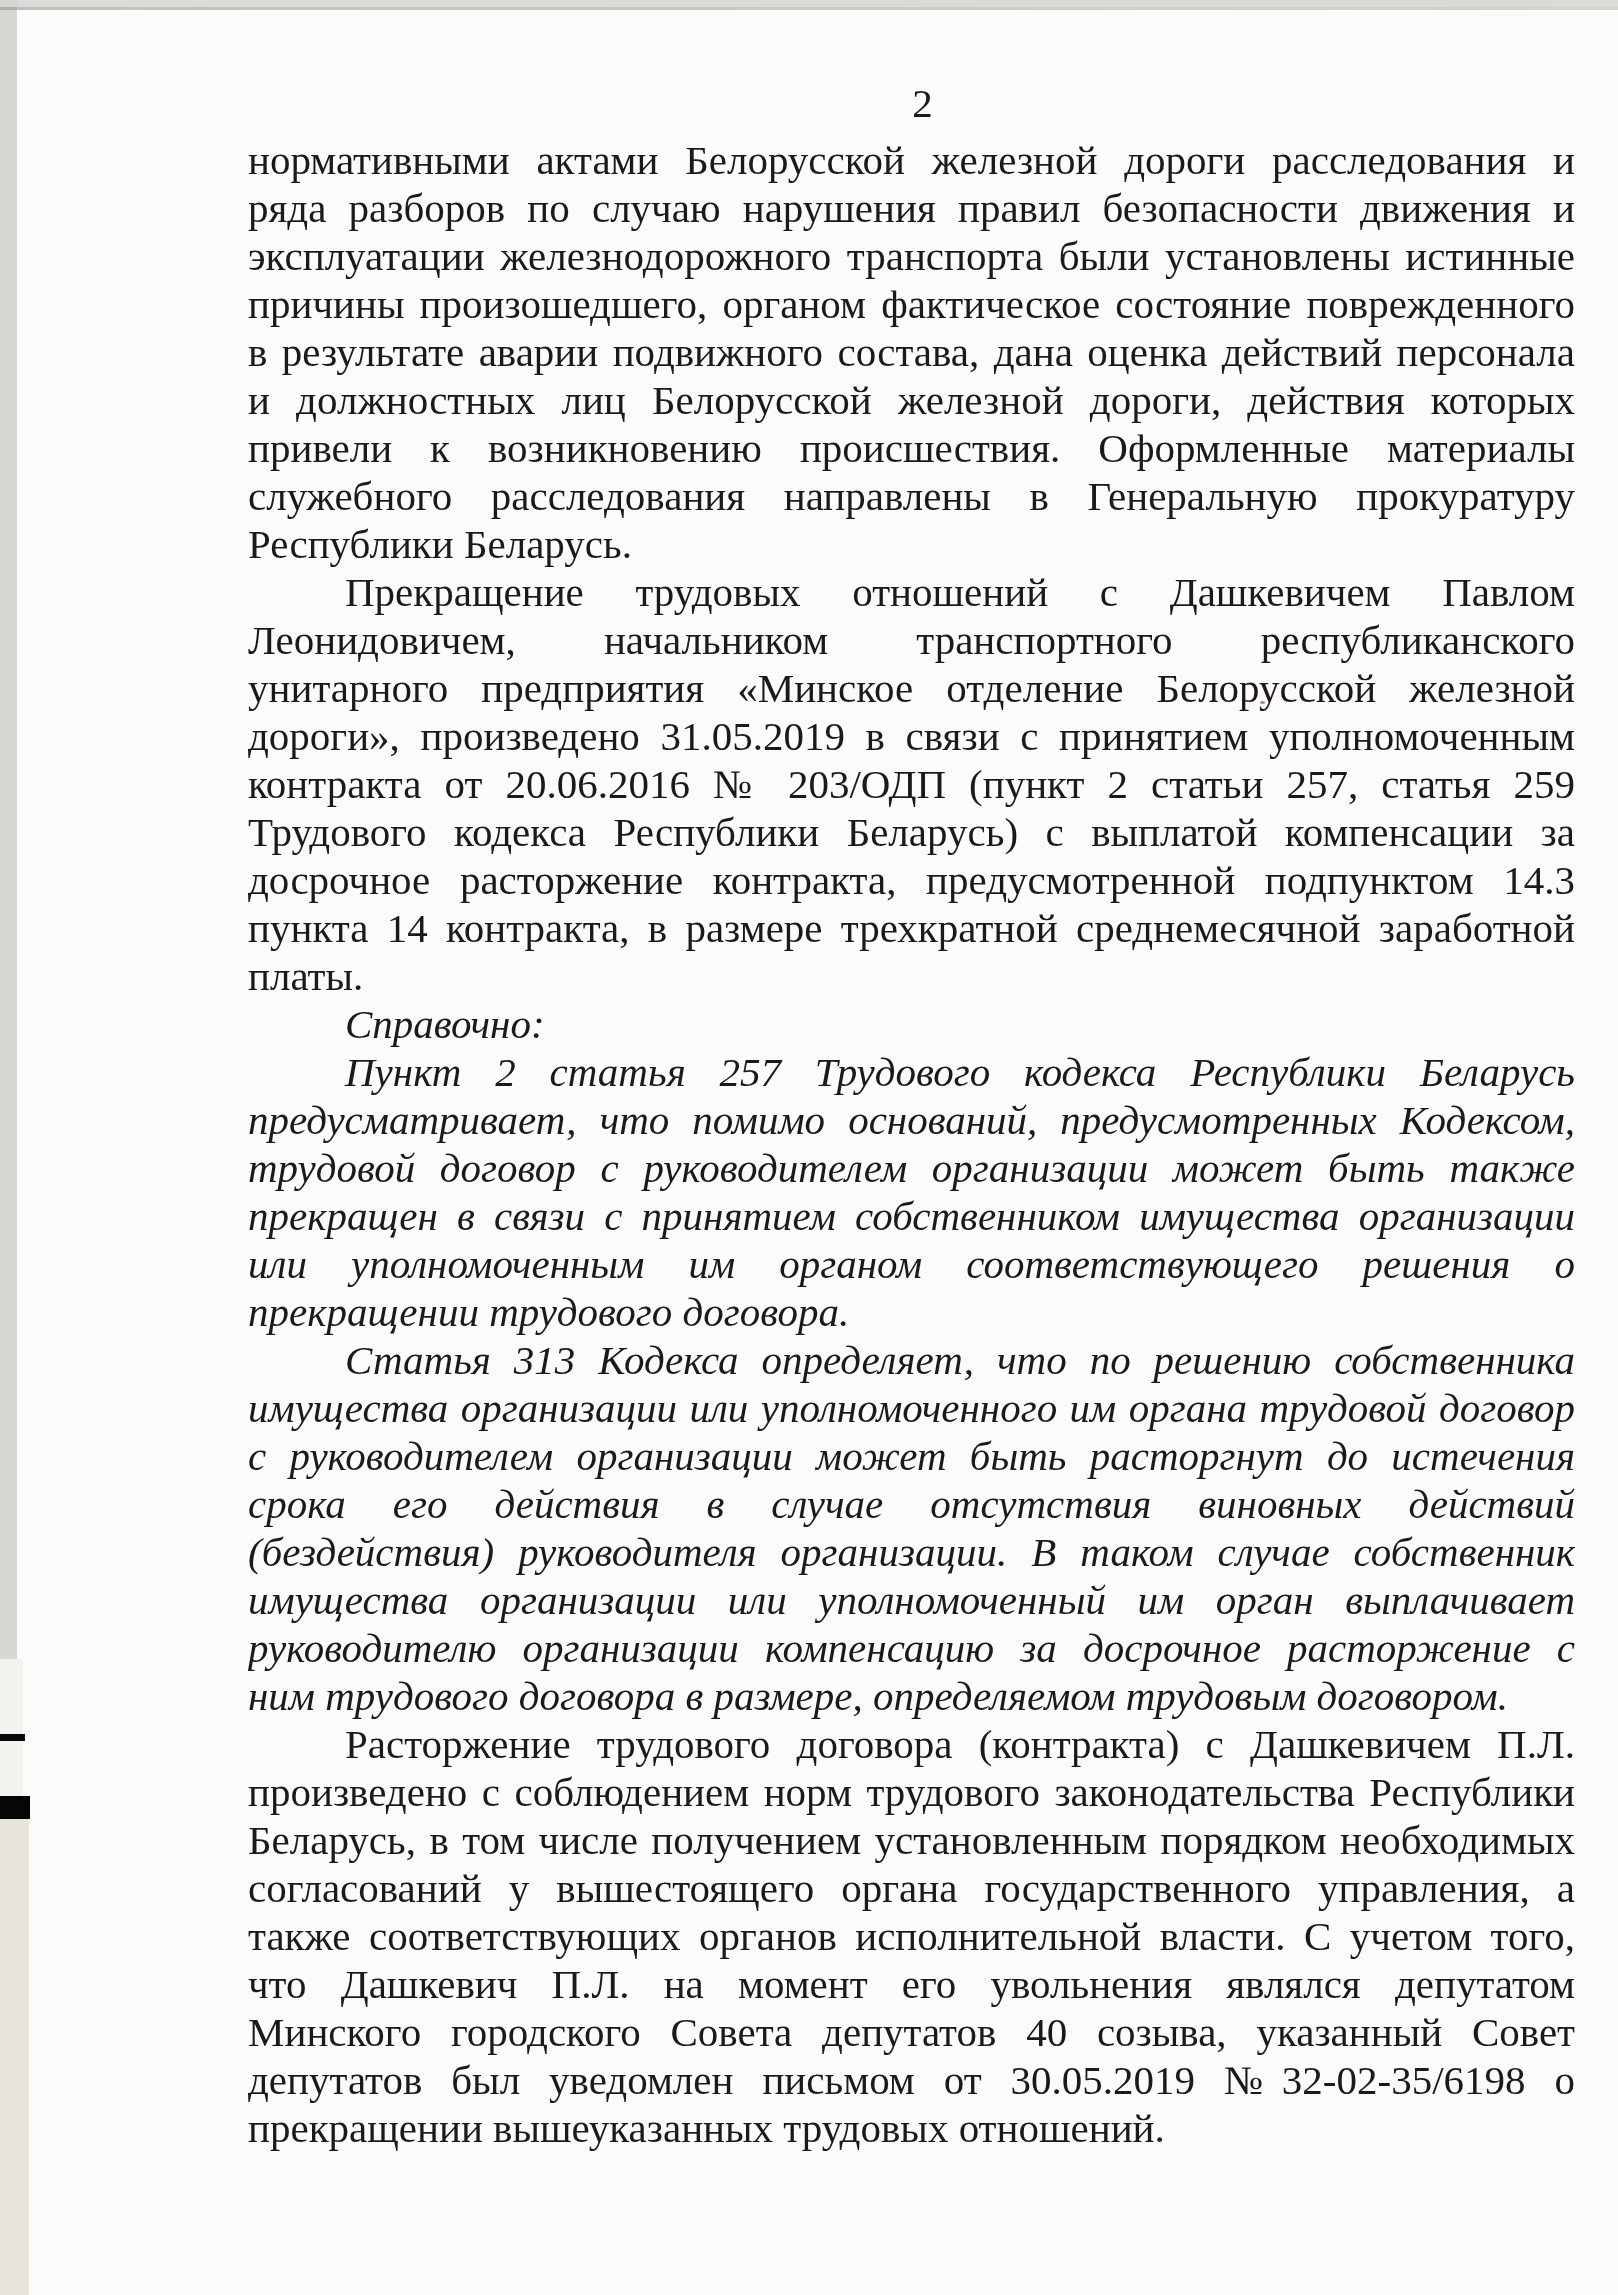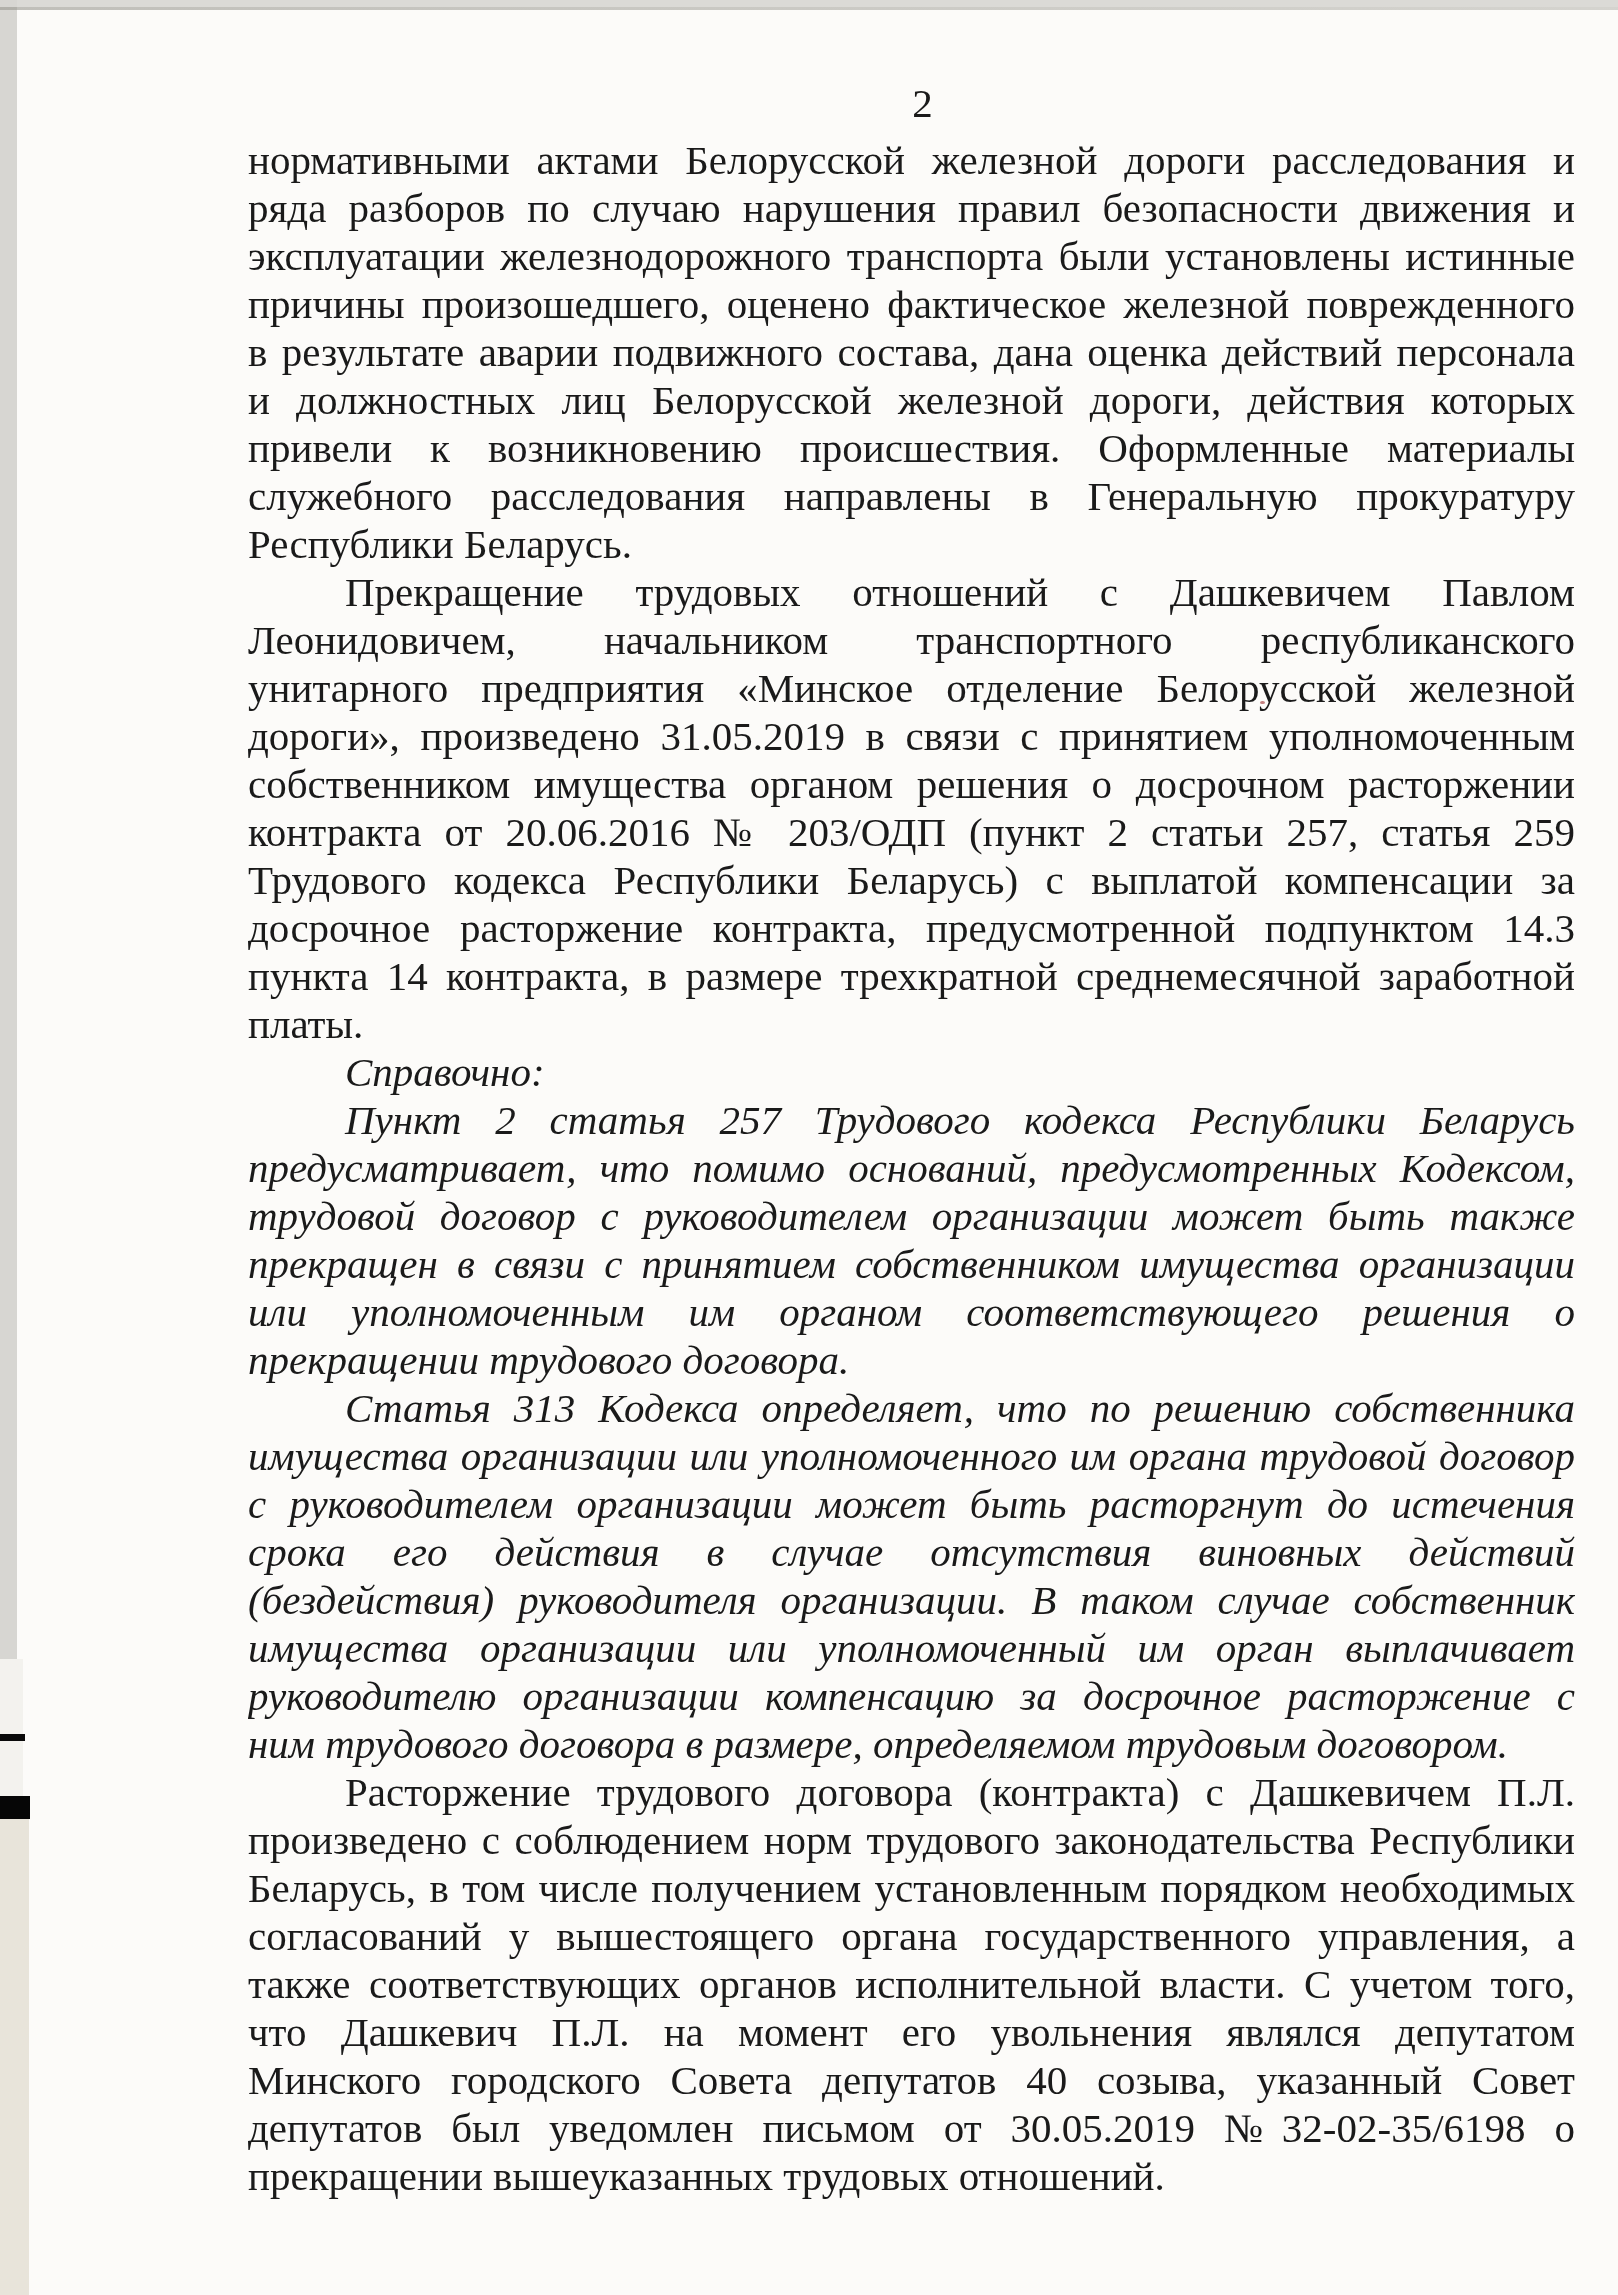--- a/index.html
+++ b/index.html
@@ -49,31 +49,30 @@
 <div class="mark mark-thick"></div>
 <div class="strip-cream"></div>
 <div class="red-speck"></div>
 
 <div class="page-number">2</div>
 
 <div id="text-block" class="text-block">
     <div class="line j">нормативными актами Белорусской железной дороги расследования и</div>
     <div class="line j">ряда разборов по случаю нарушения правил безопасности движения и</div>
     <div class="line j">эксплуатации железнодорожного транспорта были установлены истинные</div>
-    <div class="line j">причины произошедшего, оценено фактическое железной поврежденного</div>
+    <div class="line j">причины произошедшего, органом фактическое состояние поврежденного</div>
     <div class="line j">в результате аварии подвижного состава, дана оценка действий персонала</div>
     <div class="line j">и должностных лиц Белорусской железной дороги, действия которых</div>
     <div class="line j">привели к возникновению происшествия. Оформленные материалы</div>
     <div class="line j">служебного расследования направлены в Генеральную прокуратуру</div>
     <div class="line">Республики Беларусь.</div>
     <div class="line j ind">Прекращение трудовых отношений с Дашкевичем Павлом</div>
     <div class="line j">Леонидовичем, начальником транспортного республиканского</div>
     <div class="line j">унитарного предприятия «Минское отделение Белорусской железной</div>
     <div class="line j">дороги»,  произведено 31.05.2019 в связи с принятием уполномоченным</div>
-    <div class="line j">собственником имущества органом решения о досрочном расторжении</div>
     <div class="line j">контракта от 20.06.2016 № 203/ОДП (пункт 2 статьи 257, статья 259</div>
     <div class="line j">Трудового кодекса Республики Беларусь) с выплатой компенсации за</div>
     <div class="line j">досрочное расторжение контракта, предусмотренной подпунктом 14.3</div>
     <div class="line j">пункта 14 контракта, в размере трехкратной среднемесячной заработной</div>
     <div class="line">платы.</div>
     <div class="line ind it">Справочно:</div>
     <div class="line j ind it">Пункт 2 статья 257 Трудового кодекса Республики Беларусь</div>
     <div class="line j it">предусматривает, что помимо оснований, предусмотренных Кодексом,</div>
     <div class="line j it">трудовой договор с руководителем организации может быть также</div>
     <div class="line j it">прекращен в связи с принятием собственником имущества организации</div>

